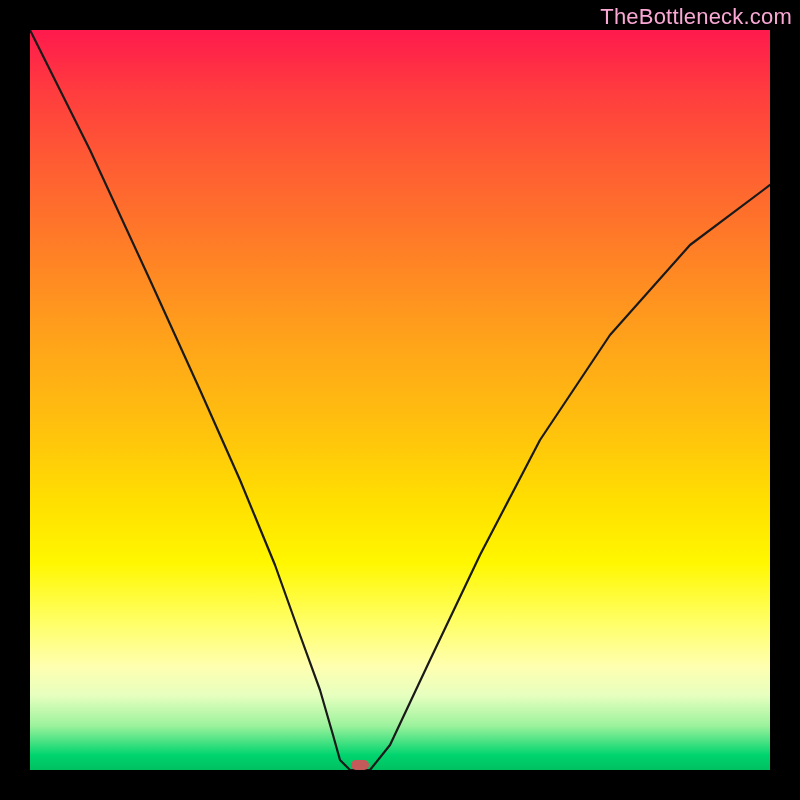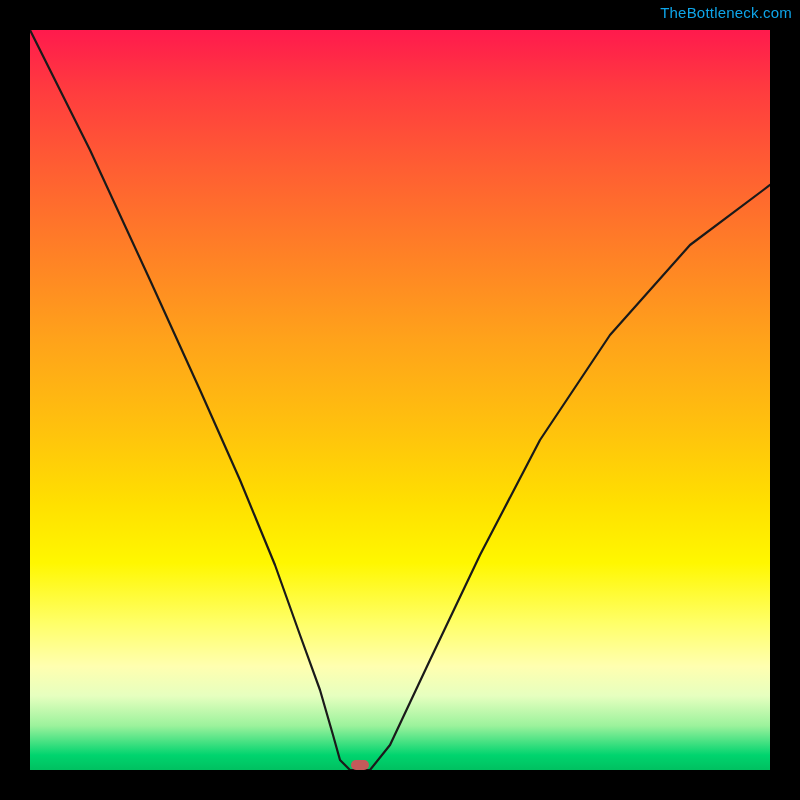--- a/index.html
+++ b/index.html
@@ -52,22 +52,22 @@
     position: absolute;
     width: 18px;
     height: 10px;
     border-radius: 5px;
     background: #c45a5a;
   }
   .watermark {
     position: absolute;
     top: 4px;
     right: 8px;
-    color: #0ea5e9;
-    font-size: 15px;
+    color: #f9a8d4;
+    font-size: 22px;
     font-weight: 500;
     letter-spacing: 0.2px;
     user-select: none;
   }
 </style>
 </head>
 <body>
 
 <div class="frame">
   <div class="plot">

